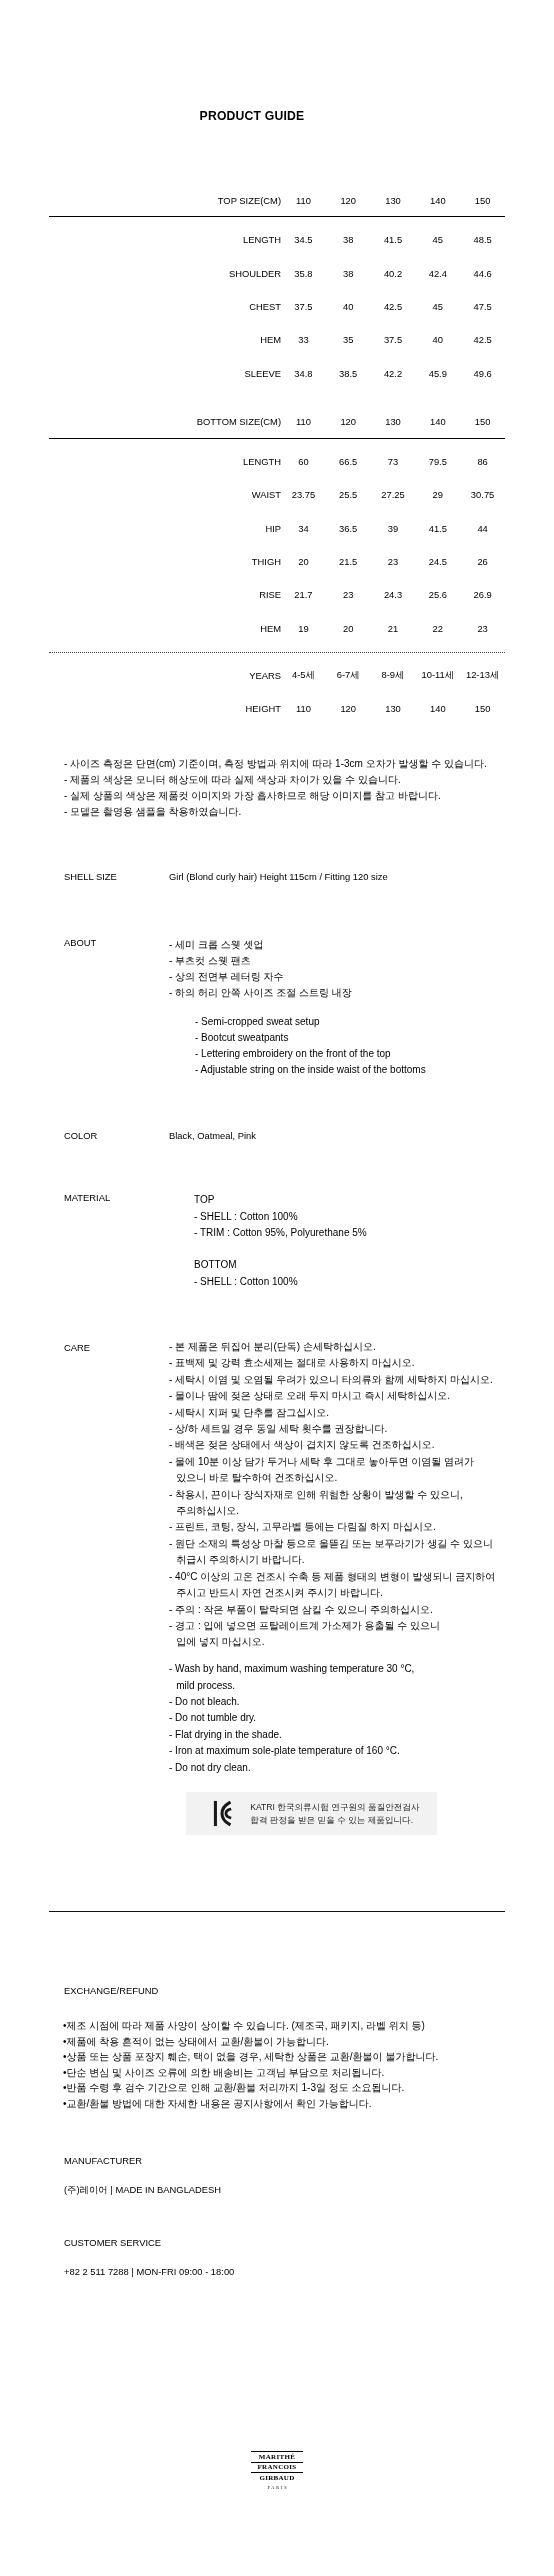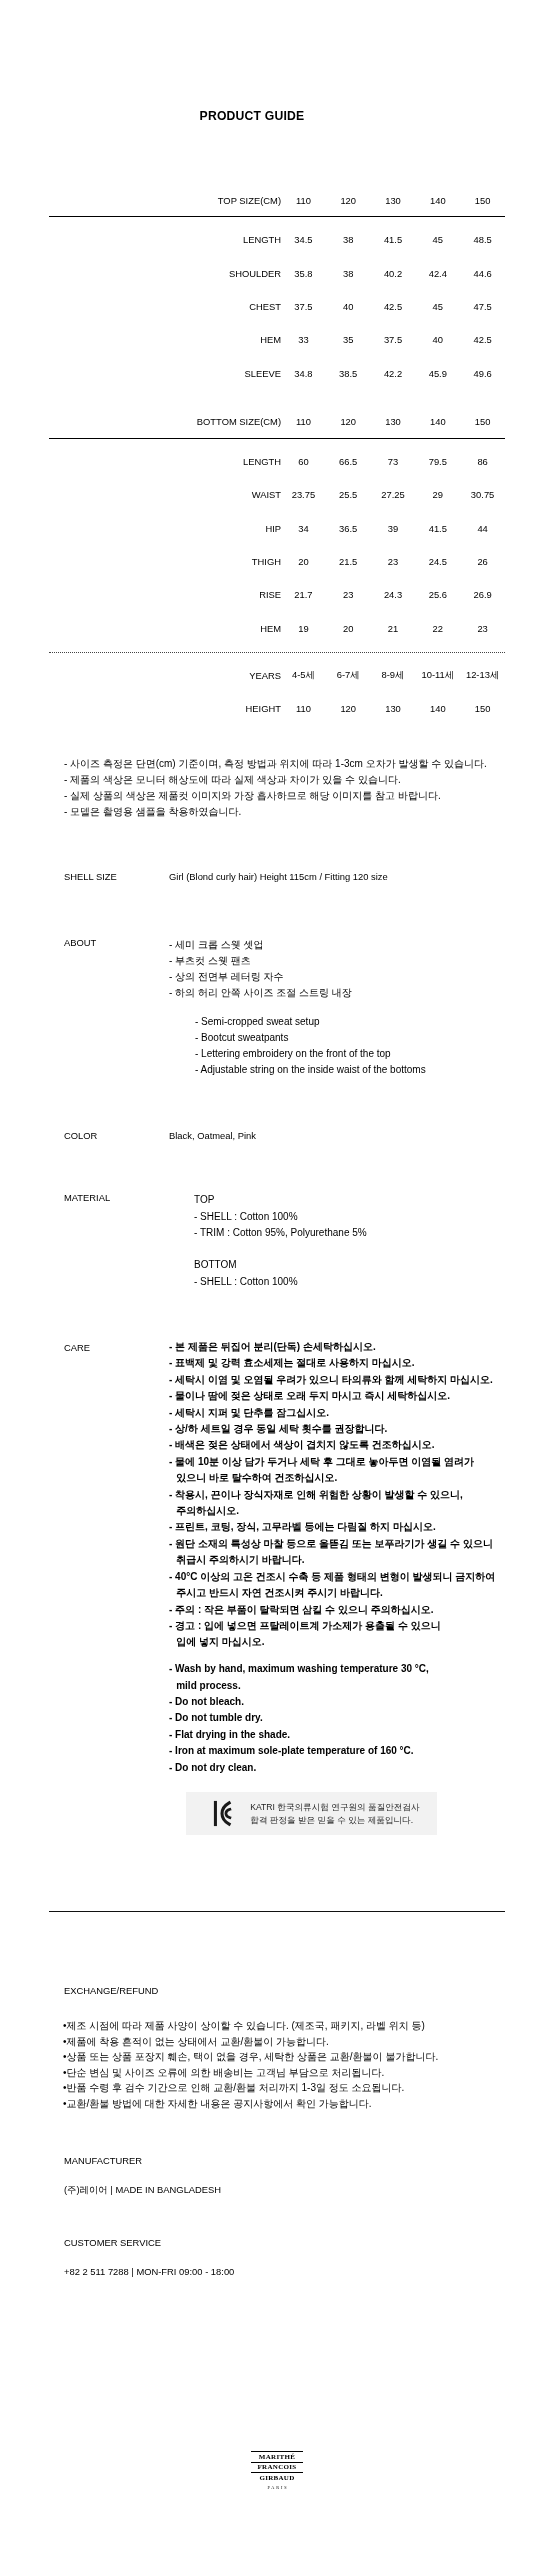--- a/index.html
+++ b/index.html
@@ -19,21 +19,21 @@
   .rule.solid { border-top:1.1px solid #000; }
   .rule.dotted { border-top:0.6px dotted #444; }
   .rule.thin { border-top:1.1px solid #111; }
 
   .lab { position:absolute; left:64px; font-size:9.4px; white-space:nowrap; }
   .val { position:absolute; left:169px; font-size:9.4px; white-space:nowrap; }
 
   .linelist { position:absolute; font-size:10px; }
   .linelist div { white-space:nowrap; }
   .lh29 { line-height:16px; }
-  .lh295 { line-height:16.4px;font-weight:bold; }
+  .lh295 { line-height:16.4px; }
   .lh28 { line-height:15.5px; }
   .lh30 { line-height:16.6px;margin-left:25px; }
   .cont { padding-left:7.2px; }
 
   .badge {
     position:absolute; top:1792px; left:186px; width:251px; height:43px;
     background:#f2f2f2; display:flex; align-items:center; box-sizing:border-box; padding-left:25.5px;
   }
   .badge-text { margin-left:14.4px; font-size:8.6px; line-height:12.2px; color:#1c1c1c; }
   .badge-text div { white-space:nowrap; }

